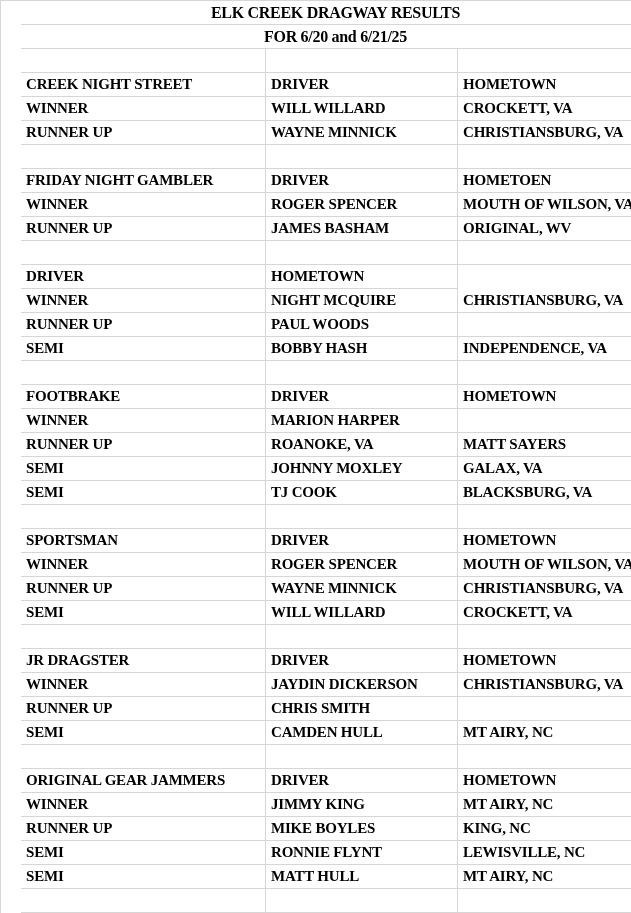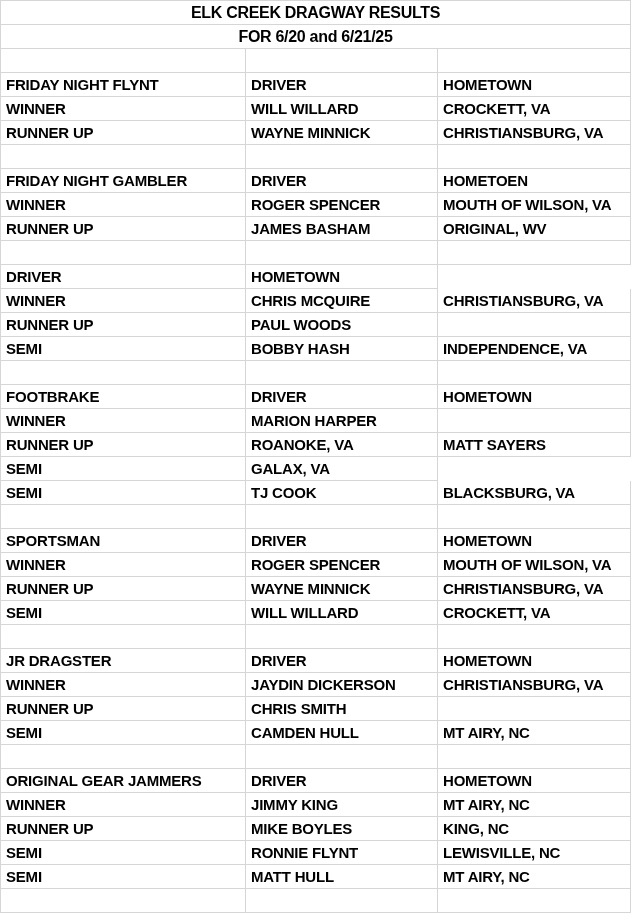--- a/index.html
+++ b/index.html
@@ -6,24 +6,25 @@
     --grid:#d6d6d6;
     --text:#000000;
     --bg:#ffffff;
   }
   html,body{margin:0;padding:0;background:var(--bg);}
   body{width:631px;height:913px;overflow:hidden;}
   .sheet{
     width:631px;
     border-top:1px solid var(--grid);
     border-left:1px solid var(--grid);
-    font-family:Liberation Sans, sans-serif;
+    font-family:Liberation Serif, serif;
     font-weight:700;
     color:var(--text);
     box-sizing:border-box;
+    padding-left:20px;
   }
   .row{display:grid;grid-template-columns:245px 192px 193px;}
   .title-row{grid-template-columns:630px;}
   .cell{
     height:24px;
     box-sizing:border-box;
     border-right:1px solid var(--grid);
     border-bottom:1px solid var(--grid);
     padding:0 2px 0 5px;
     display:flex;
@@ -50,21 +51,21 @@
   <div class="row title-row">
     <div class="cell title-cell">FOR 6/20 and 6/21/25</div>
   </div>
   <div id="grid-body">
       <div class="row">
         <div class="cell"></div>
         <div class="cell"></div>
         <div class="cell"></div>
       </div>
       <div class="row">
-        <div class="cell">FRIDAY NIGHT FLYNT</div>
+        <div class="cell">CREEK NIGHT STREET</div>
         <div class="cell">DRIVER</div>
         <div class="cell">HOMETOWN</div>
       </div>
       <div class="row">
         <div class="cell">WINNER</div>
         <div class="cell">WILL WILLARD</div>
         <div class="cell">CROCKETT, VA</div>
       </div>
       <div class="row">
         <div class="cell">RUNNER UP</div>
@@ -95,21 +96,21 @@
         <div class="cell"></div>
         <div class="cell"></div>
         <div class="cell"></div>
       </div>
       <div class="row">
         <div class="cell">DRIVER</div>
         <div class="cell">HOMETOWN</div>
       </div>
       <div class="row">
         <div class="cell">WINNER</div>
-        <div class="cell">CHRIS MCQUIRE</div>
+        <div class="cell">NIGHT MCQUIRE</div>
         <div class="cell">CHRISTIANSBURG, VA</div>
       </div>
       <div class="row">
         <div class="cell">RUNNER UP</div>
         <div class="cell">PAUL WOODS</div>
         <div class="cell"></div>
       </div>
       <div class="row">
         <div class="cell">SEMI</div>
         <div class="cell">BOBBY HASH</div>
@@ -130,20 +131,21 @@
         <div class="cell">MARION HARPER</div>
         <div class="cell"></div>
       </div>
       <div class="row">
         <div class="cell">RUNNER UP</div>
         <div class="cell">ROANOKE, VA</div>
         <div class="cell">MATT SAYERS</div>
       </div>
       <div class="row">
         <div class="cell">SEMI</div>
+        <div class="cell">JOHNNY MOXLEY</div>
         <div class="cell">GALAX, VA</div>
       </div>
       <div class="row">
         <div class="cell">SEMI</div>
         <div class="cell">TJ COOK</div>
         <div class="cell">BLACKSBURG, VA</div>
       </div>
       <div class="row">
         <div class="cell"></div>
         <div class="cell"></div>

